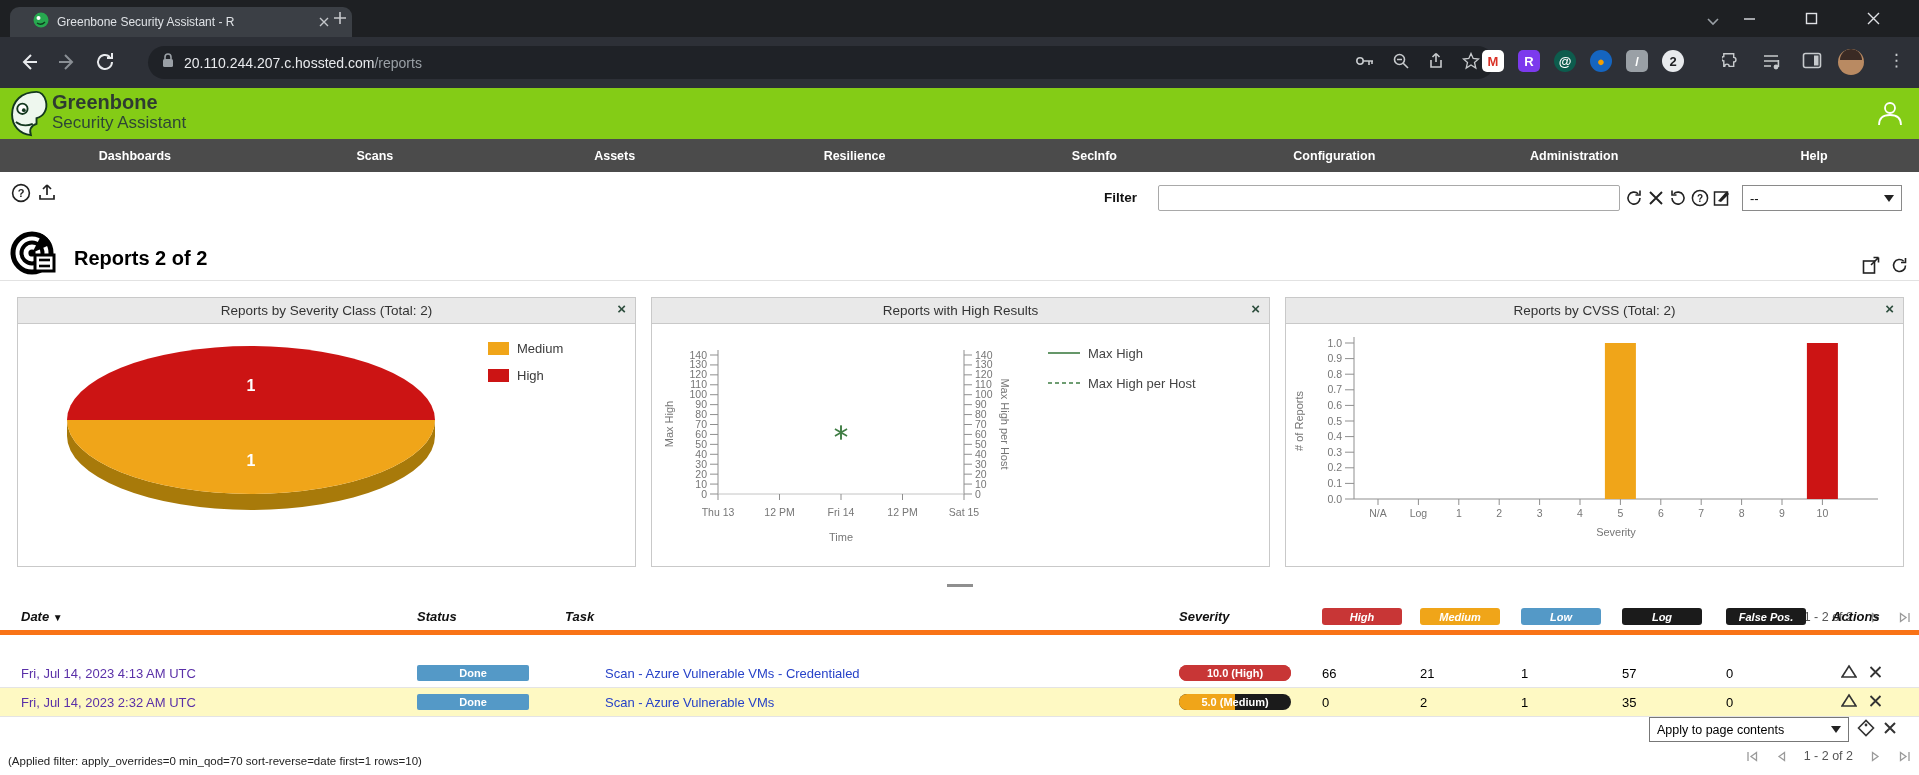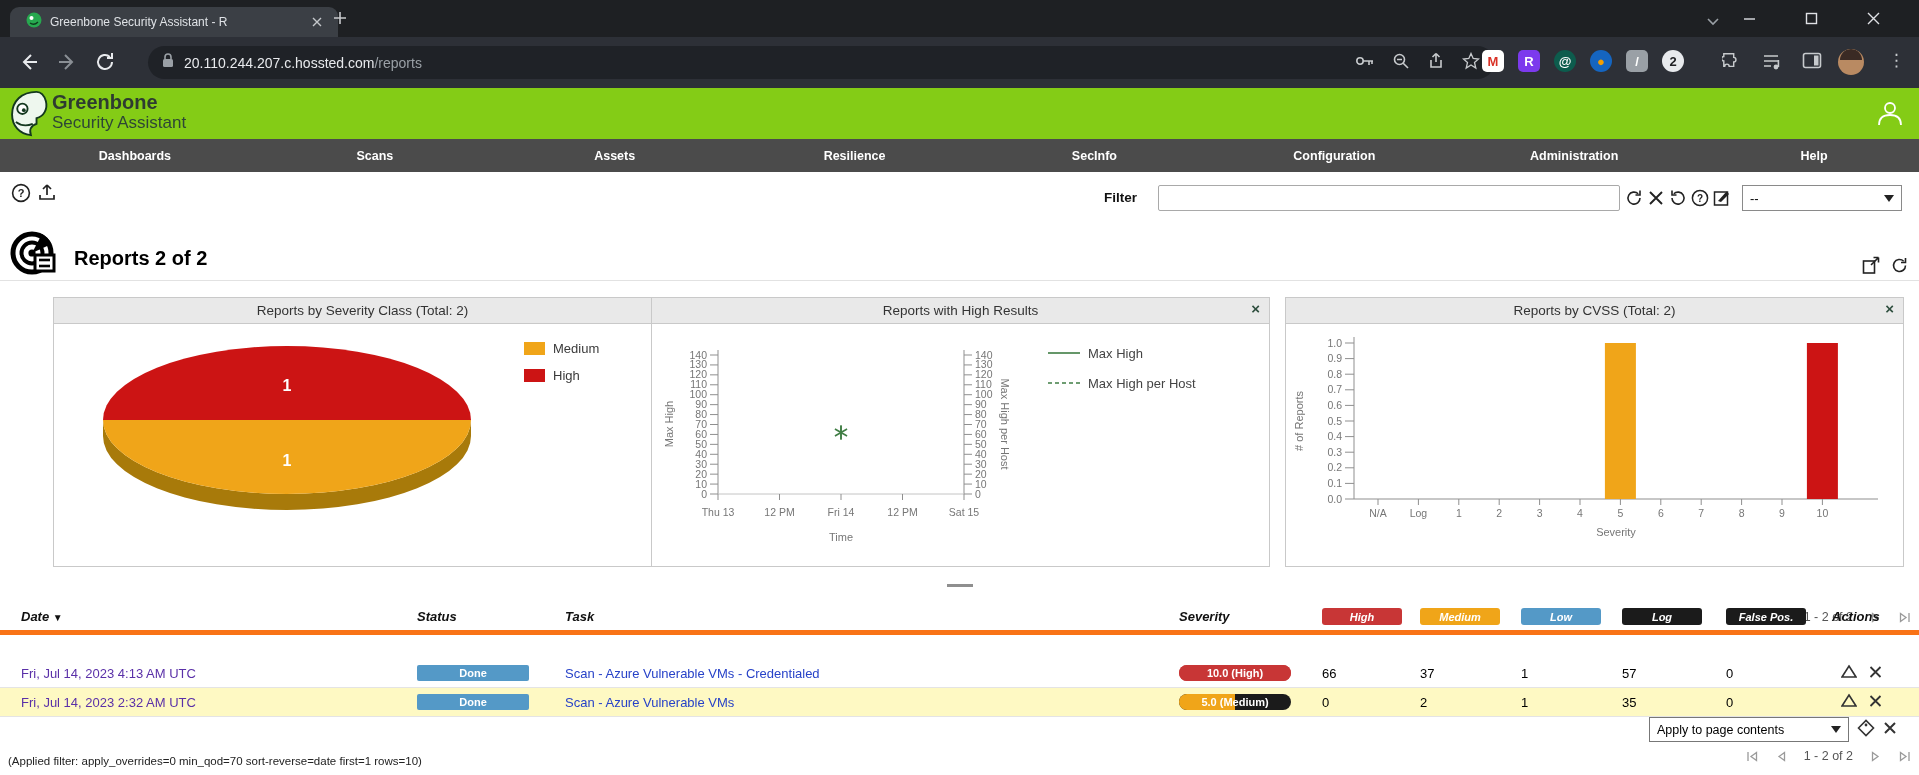--- a/index.html
+++ b/index.html
@@ -2,21 +2,21 @@
 <html><head>
 <meta charset="utf-8">
 <style>
   html,body{margin:0;padding:0;background:#ddd;font-family:"Liberation Sans",sans-serif;}
   .screen{position:relative;width:1919px;height:775px;background:#fff;overflow:hidden;}
   .abs{position:absolute;}
   .clickable{cursor:pointer;}
 
   
   .tabstrip{position:absolute;left:0;top:0;width:100%;height:37px;background:#1e2023;}
-  .tab{position:absolute;left:10px;top:7px;width:296px;height:30px;background:#3b3f45;border-radius:9px 9px 0 0;display:flex;align-items:center;padding:0 16px;gap:8px;}
+  .tab{position:absolute;left:10px;top:7px;width:296px;height:30px;background:#3b3f45;border-radius:9px 9px 0 0;display:flex;align-items:center;padding:0 23px;gap:8px;}
   .tab-title{color:#dfe2e6;font-size:12px;white-space:nowrap;overflow:hidden;flex:1;}
   .newtab{position:absolute;left:332px;top:10px;width:18px;height:18px;}
   .tabsearch{position:absolute;left:1706px;top:12px;}
   .winbtn{position:absolute;top:4px;width:34px;height:28px;display:flex;align-items:center;justify-content:center;}
   .toolbar{position:absolute;left:0;top:37px;width:100%;height:51px;background:#2d3037;}
   .navbtn{position:absolute;top:14px;}
   .omnibox{position:absolute;left:148px;top:9px;width:1318px;height:33px;border-radius:17px;background:#1f2227;display:flex;align-items:center;padding:0 14px;gap:10px;}
   .url{font-size:14px;color:#e8eaed;white-space:nowrap;}
   .url .path{color:#9aa0a6;}
   .ob-icons{margin-left:auto;display:flex;gap:17px;align-items:center;}
@@ -64,21 +64,21 @@
   .pic{display:flex;align-items:center;}
 
   
   .thead{position:absolute;left:0;top:604px;width:1919px;height:26px;border-bottom:5px solid #f97316;font-weight:bold;font-size:13px;color:#111;font-style:italic;}
   .hc{position:absolute;top:5px;}
   .badge{position:absolute;top:4px;width:80px;height:17px;border-radius:3px;color:#fff;font-size:11px;font-weight:bold;display:flex;align-items:center;justify-content:center;}
   .trow{position:absolute;left:0;width:1919px;height:28px;border-bottom:1px solid #e4e4e4;font-size:13px;}
   .trow.alt{background:#fef9c3;}
   .cell{position:absolute;top:50%;transform:translateY(-50%);}
   .link-date{color:#5a30a8;text-decoration:none;cursor:pointer;}
-  .link-task{color:#2742c8;text-decoration:none;cursor:pointer;}
+  .link-task{color:#2742c8;text-decoration:none;cursor:pointer;margin-left:40px;}
   .status-bar{width:112px;height:16px;border-radius:2px;display:flex;align-items:center;justify-content:center;color:#fff;font-size:11px;font-weight:bold;}
   .sev-bar{width:112px;height:16px;border-radius:8px;position:relative;overflow:hidden;display:flex;align-items:center;justify-content:center;color:#fff;font-weight:bold;font-size:11px;}
   .sev-fill{position:absolute;left:0;top:0;bottom:0;}
   .sev-label{position:relative;z-index:1;}
   .action-icons{display:flex;gap:12px;align-items:center;}
 
   
   .apply-select{position:absolute;left:1649px;top:717px;width:200px;height:25px;border:1px solid #777;background:#fff;font-size:12.5px;display:flex;align-items:center;justify-content:space-between;padding:0 7px;box-sizing:border-box;}
   .apply-icons{position:absolute;left:1857px;top:719px;display:flex;gap:8px;align-items:center;}
   .footer-filter{position:absolute;left:8px;top:755px;font-size:11.5px;color:#222;}
@@ -314,21 +314,21 @@
         </svg>
     </span>
     <span class="clickable">
       <svg width="19" height="19">
           <path d="M15.5 9.5 a6 6 0 1 1 -1.8-4.3" fill="none" stroke="#222" stroke-width="1.6"></path>
           <path d="M15.5 2 V6.5 H11" fill="none" stroke="#222" stroke-width="1.6"></path>
         </svg>
     </span>
   </div>
 
-  <div class="panel" style="left:17px;width:617px;margin-left:36px;">
+  <div class="panel" style="left:17px;width:617px;">
     <div class="phdr">
       <span>Reports by Severity Class (Total: 2)</span>
       <span class="pclose">×</span>
     </div>
     <svg class="pbody" id="pie-chart" width="615" height="241" viewBox="0 0 615 241">
         <path d="M 49 96 A 184 74 0 0 0 417 96 L 417 112 A 184 74 0 0 1 49 112 Z" fill="#a87a0a"></path>
         <path d="M 49 96 A 184 74 0 0 1 417 96 Z" fill="#cc1414"></path>
         <path d="M 49 96 A 184 74 0 0 0 417 96 Z" fill="#f0a519"></path>
         <text x="233" y="67" text-anchor="middle" fill="#fff" font-size="16" font-weight="bold">1</text>
         <text x="233" y="142" text-anchor="middle" fill="#fff" font-size="16" font-weight="bold">1</text>
@@ -540,21 +540,21 @@
         <span class="status-bar" style="background: rgb(84, 153, 199);">Done</span>
       </span>
     <span class="cell link-task" style="left:565px;">Scan - Azure Vulnerable VMs - Credentialed</span>
     <span class="cell" style="left:1179px;">
       <span class="sev-bar" style="background: rgb(200, 54, 54);">
           <span class="sev-fill" style="width: 100%; background: rgb(200, 54, 54);"></span>
           <span class="sev-label">10.0 (High)</span>
         </span>
     </span>
     <span class="cell" style="left:1322px;">66</span>
-    <span class="cell" style="left:1420px;">37</span>
+    <span class="cell" style="left:1420px;">21</span>
     <span class="cell" style="left:1521px;">1</span>
     <span class="cell" style="left:1622px;">57</span>
     <span class="cell" style="left:1726px;">0</span>
     <span class="cell action-icons" style="left:1841px;">
       <span class="clickable"><svg width="16" height="14">
             <path d="M8 1.5 L15 12.5 H1 Z" fill="none" stroke="#333" stroke-width="1.6"></path>
           </svg></span>
       <span class="clickable"><svg width="13" height="13">
             <path d="M1.5 1.5 L11.5 11.5 M11.5 1.5 L1.5 11.5" stroke="#333" stroke-width="1.8"></path>
           </svg></span>

